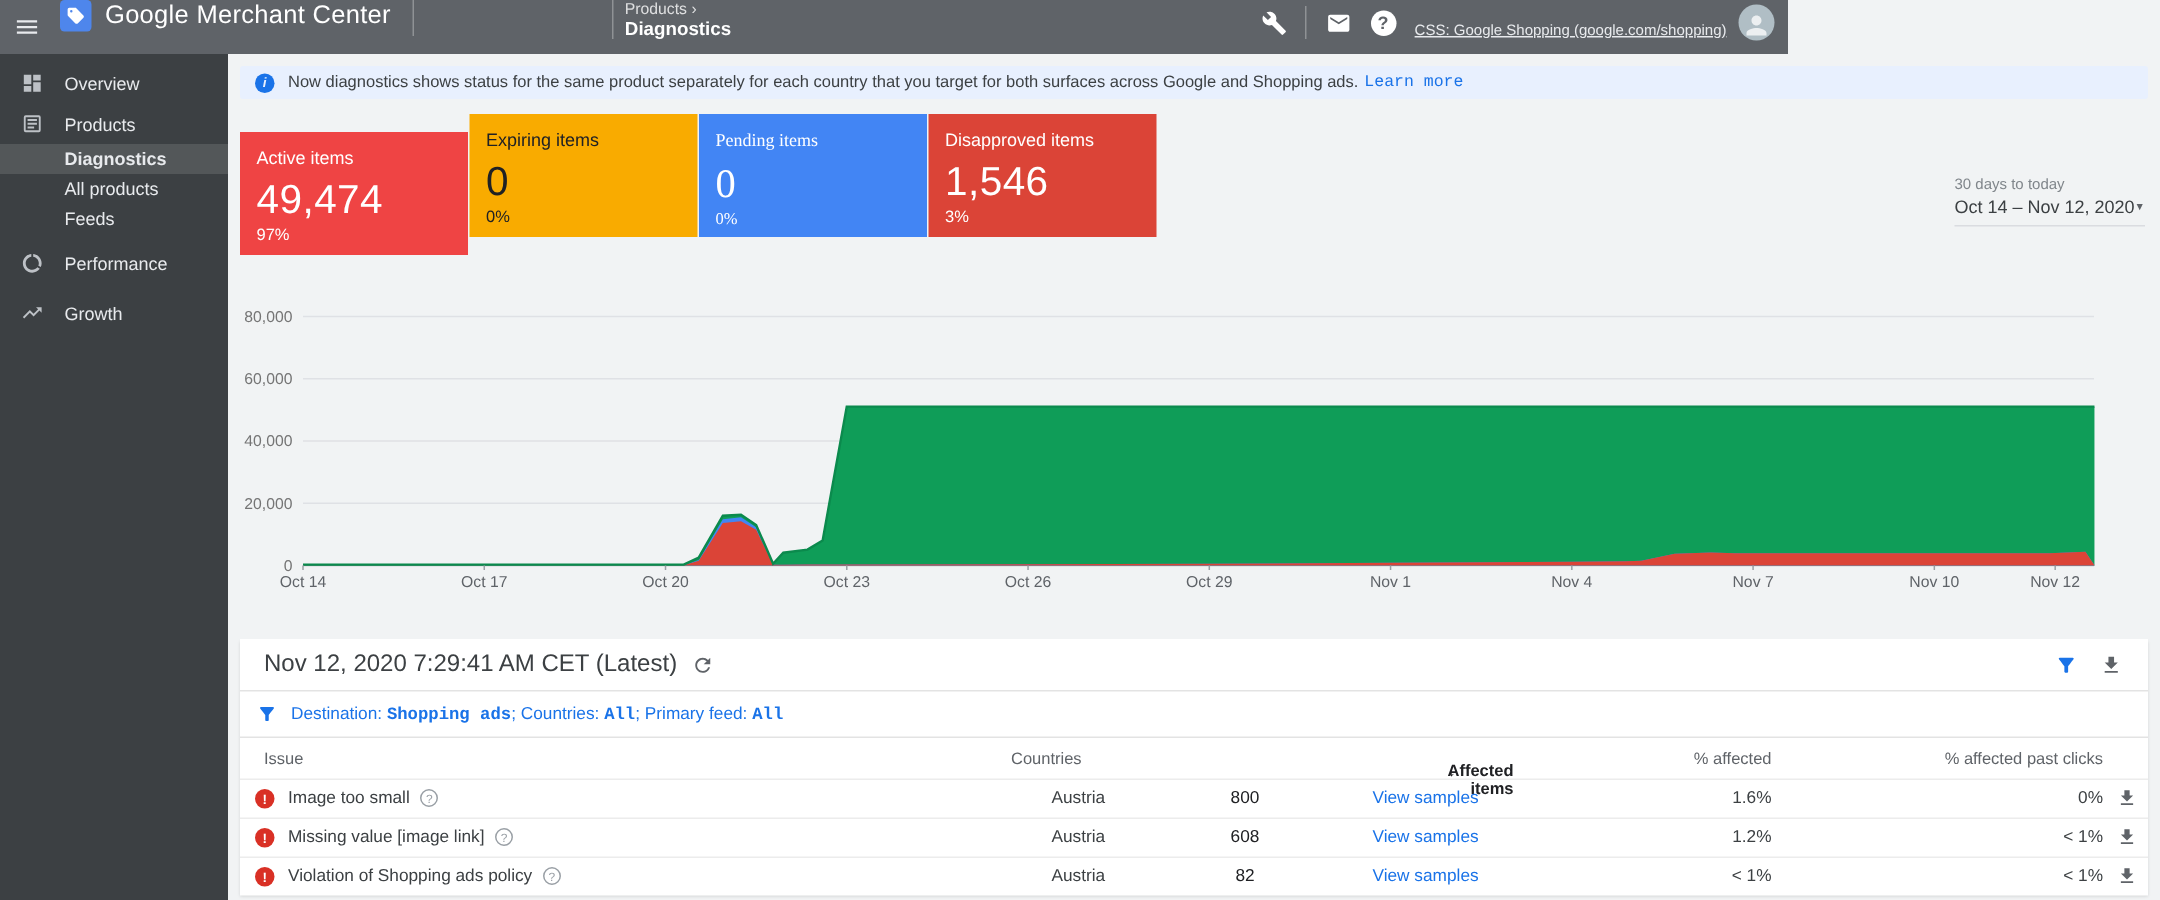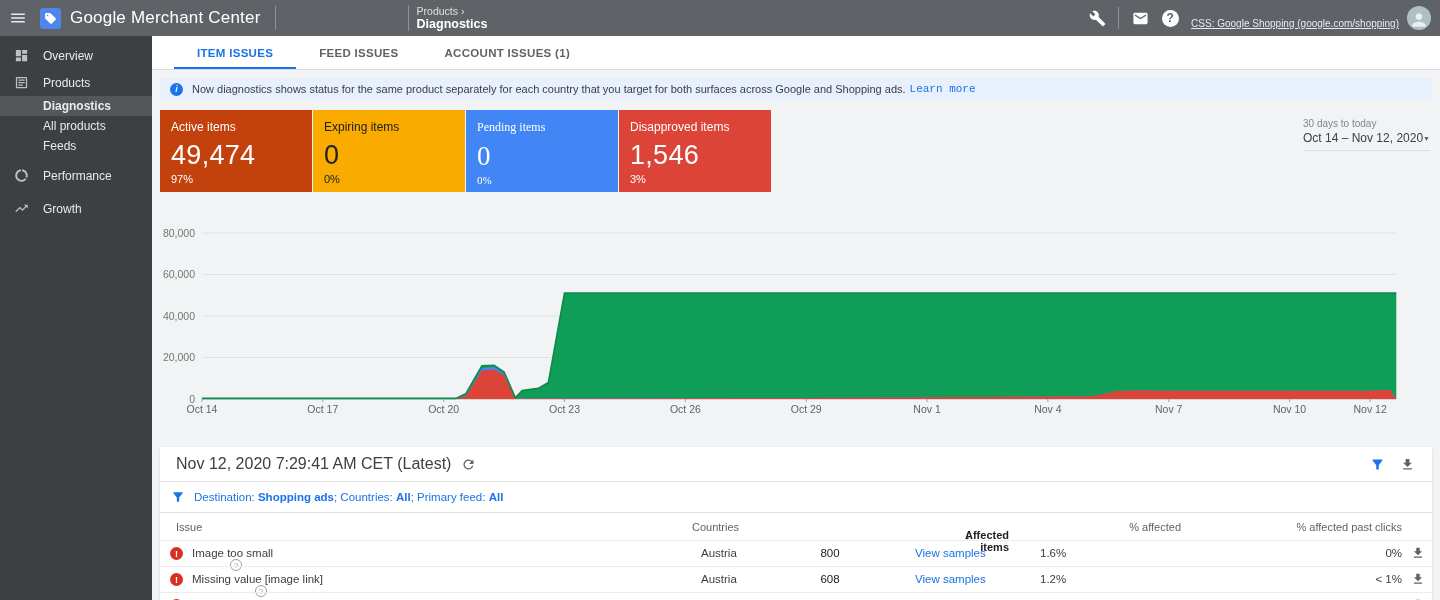--- a/index.html
+++ b/index.html
@@ -1,21 +1,21 @@
 <!DOCTYPE html>
 <html><head>
 <meta charset="utf-8">
 <style>
   * { margin:0; padding:0; box-sizing:border-box; }
   html,body { width:1440px; height:600px; overflow:hidden; background:#f1f3f4;
     font-family:"Liberation Sans", sans-serif; }
 
   
-  .app-header { position:absolute; top:0; left:0; width:1440px; height:36px;
-    background:#5f6368; display:flex; align-items:center; z-index:30; }
+  .app-header { position:absolute; top:0; left:0; width:1192px; height:36px;
+    background:#5f6368; display:flex; align-items:flex-start; z-index:30; }
   .hamburger { width:36px; height:36px; display:flex; align-items:center; justify-content:center; cursor:pointer; }
   .hamburger svg { width:18px; height:18px; fill:#e8eaed; }
   .logo-box { width:21px; height:21px; border-radius:3px; background:#4e86ec;
     display:flex; align-items:center; justify-content:center; margin-left:4px; }
   .logo-box svg { width:13px; height:13px; fill:#fff; }
   .app-title { color:#fff; font-size:17px; margin-left:9px; letter-spacing:.2px; white-space:nowrap; }
   .hdr-divider { width:1px; height:24px; background:rgba(255,255,255,.3); margin:0 0 0 14px; }
   .crumb-divider { width:1px; height:26px; background:rgba(255,255,255,.3); margin-left:132px; }
   .breadcrumb { margin-left:8px; line-height:1.15; }
   .crumb-top { font-size:10.5px; color:rgba(255,255,255,.8); }
@@ -75,41 +75,41 @@
     height:171px; overflow:hidden; }
   .ts-row { height:34px; display:flex; align-items:center; padding:0 14px 0 16px; }
   .ts-text { font-size:16px; color:#3c4043; }
   .icon-btn { width:22px; height:22px; display:flex; align-items:center; justify-content:center; cursor:pointer; }
   .icon-btn svg { width:15px; height:15px; fill:#5f6368; }
   .icon-btn.blue svg { fill:#1a73e8; }
   .ts-spacer { flex:1; }
   .filter-row { height:31px; border-top:1px solid #e3e3e3; display:flex; align-items:center; padding-left:11px; }
   .filter-row svg { width:14px; height:14px; fill:#1a73e8; margin-right:9px; }
   .filter-text { font-size:11.5px; color:#1a73e8; }
-  .filter-text b { font-weight:bold; }
+  .filter-text b { font-weight:bold;font-family:Liberation Mono, monospace; }
 
   .tbl-header { height:28px; border-top:1px solid #e3e3e3; position:relative; font-size:11px; color:#5f6368; }
   .tbl-header span { position:absolute; top:8px; }
   .h-issue { left:16px;text-align:center; }
-  .h-country { left:532px; }
+  .h-country { left:514px; }
   .h-affected { left:655px; width:150px; text-align:right; color:#202124; font-weight:bold; }
   .h-pct1 { left:880px; width:141px; text-align:right; }
   .h-pct2 { left:1040px; width:202px; text-align:right; }
 
   .tbl-row { height:26px; border-top:1px solid #ececec; position:relative; font-size:11.5px; color:#3c4043; }
   .tbl-row > * { position:absolute; top:6px; }
   .c-erricon { left:10px; top:6px; width:13px; height:13px; border-radius:50%; background:#d93025;
     color:#fff; font-size:9px; font-weight:bold; display:flex; align-items:center; justify-content:center; }
-  .c-issue { left:32px; display:flex; align-items:center;flex-direction:column; }
+  .c-issue { left:32px; display:flex; align-items:center; }
   .q-icon { width:12px; height:12px; border-radius:50%; border:1px solid #9aa0a6; color:#9aa0a6;
     font-size:8px; display:inline-flex; align-items:center; justify-content:center; margin-left:7px; cursor:pointer; }
   .c-country { left:541px; }
   .c-affnum { left:595px; width:150px; text-align:center; color:#202124; }
   .c-samples { left:755px; color:#1a73e8; cursor:pointer; }
-  .c-pct1 { left:880px; width:141px; }
+  .c-pct1 { left:880px; width:141px; text-align:right; }
   .c-pct2 { left:1100px; width:142px; text-align:right; }
   .c-dl { left:1251px; top:5px; width:16px; height:16px; cursor:pointer; }
   .c-dl svg { width:14px; height:14px; fill:#5f6368; }
 
   svg text { font-family:"Liberation Sans", sans-serif; }
 </style>
 </head>
 <body>
 
 <div class="app-header">
@@ -187,34 +187,29 @@
   <div class="nav-item">
     <svg viewBox="0 0 24 24">
         <path d="M16 6l2.29 2.29-4.88 4.88-4-4L2 16.59 3.41 18l6-6 4 4 6.3-6.29L22 12V6z"></path>
       </svg>
     <span>Growth</span>
   </div>
 </div>
 
 <div class="main">
 
-  <div class="tabbar">
-    <div class="tab active">ITEM ISSUES</div>
-    <div class="tab">FEED ISSUES</div>
-    <div class="tab">ACCOUNT ISSUES (1)</div>
-  </div>
 
   <div class="banner">
     <span class="info-icon">i</span>
     <span>Now diagnostics shows status for the same product separately for each country that you target for both surfaces across Google and Shopping ads.</span>
     <a>Learn more</a>
   </div>
 
   <div class="cards-row">
-    <div class="status-card" style="background: #c2410c; color: rgb(255, 255, 255);">
+    <div class="status-card" style="background: #ef4444; color: rgb(255, 255, 255); margin-top: 12px;">
       <div class="card-label">Active items</div>
       <div class="card-value">49,474</div>
       <div class="card-pct">97%</div>
     </div>
     <div class="status-card" style="background: rgb(249, 171, 0); color: rgb(32, 33, 36);">
       <div class="card-label">Expiring items</div>
       <div class="card-value">0</div>
       <div class="card-pct">0%</div>
     </div>
     <div class="status-card" style="background: rgb(66, 133, 244); color: rgb(255, 255, 255); font-family: Liberation Serif, serif;">

